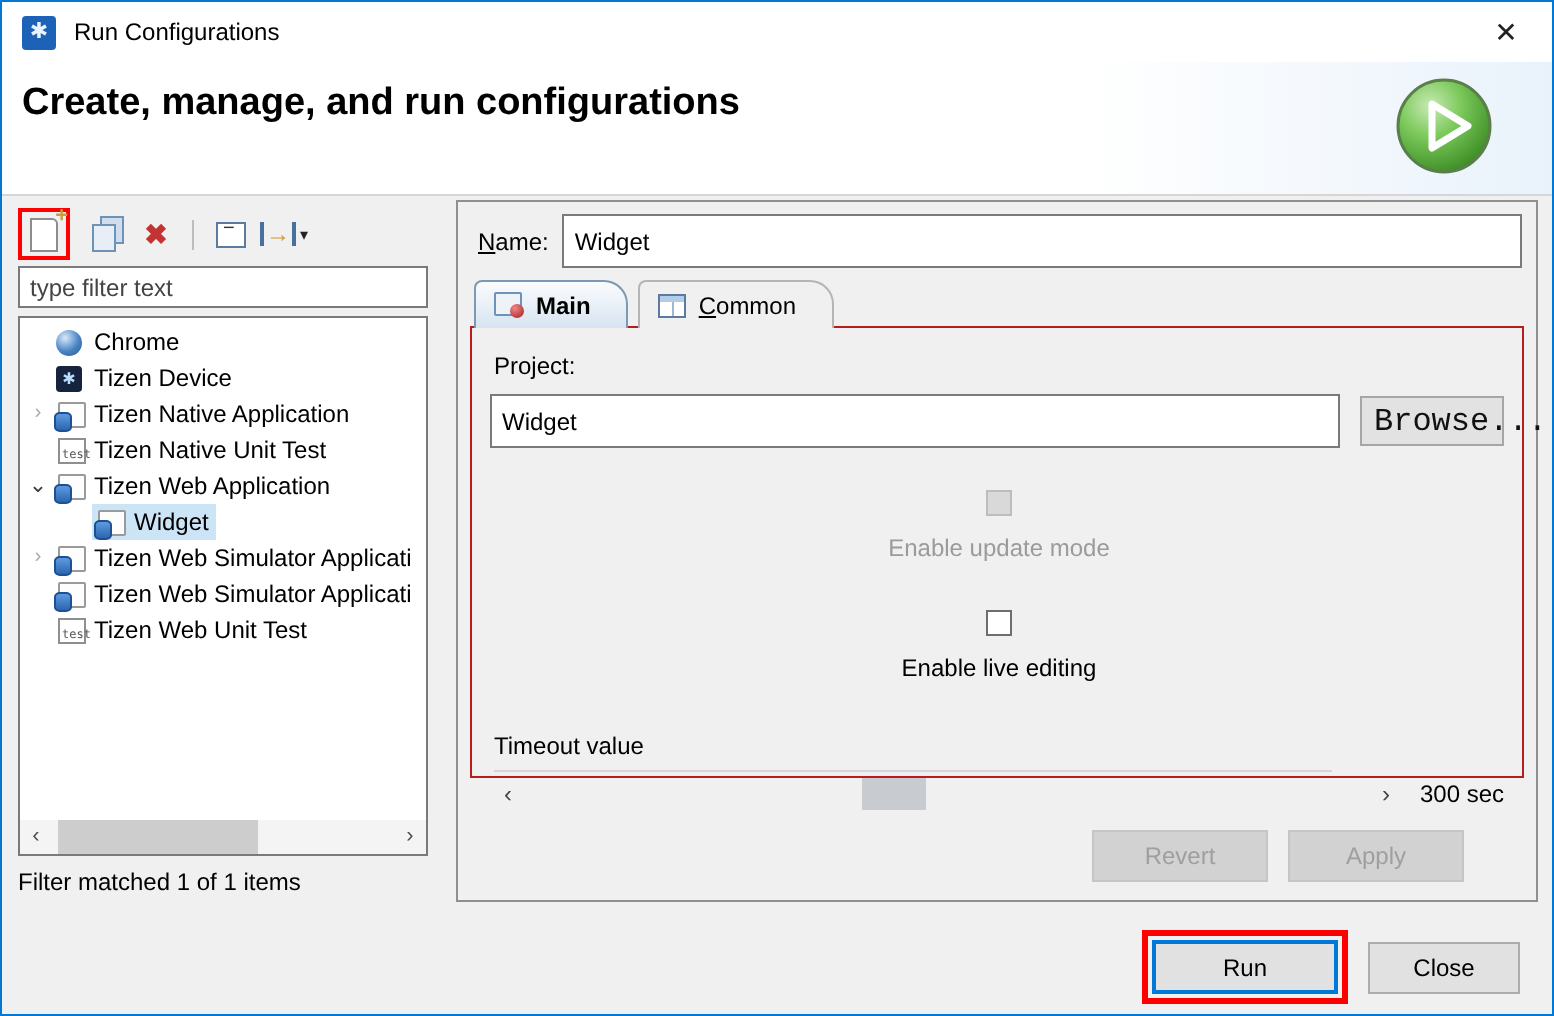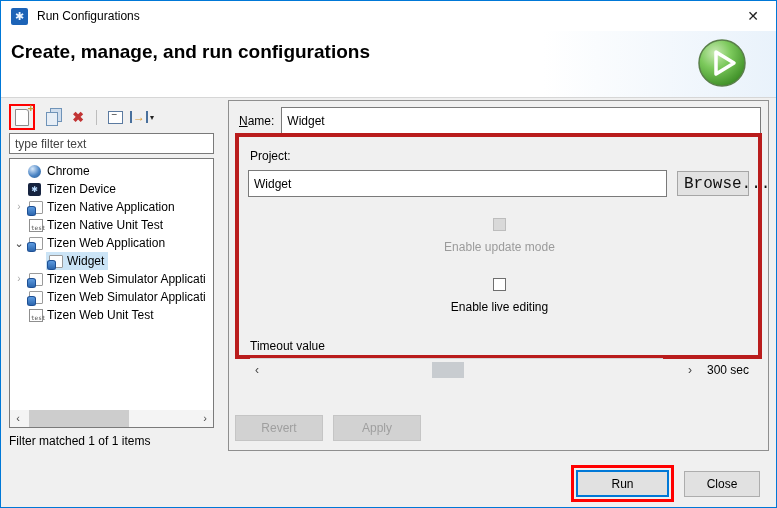--- a/index.html
+++ b/index.html
@@ -58,39 +58,39 @@
   .name-row input{flex:1;height:21px;border:1px solid #7a7a7a;padding:2px 5px;font-family:"Liberation Sans",sans-serif;font-size:12px;background:#fff;}
   .tabs{display:flex;margin-top:6px;padding-left:2px;}
   .tab{display:flex;align-items:center;gap:6px;height:24px;box-sizing:border-box;padding:3px 18px 3px 9px;margin-right:5px;border:1px solid #b5b5b5;border-bottom:none;border-radius:4px 12px 0 0;background:#f0f0f0;position:relative;z-index:1;}
   .tab.active{background:linear-gradient(#fafcfe,#d7e4f1);border-color:#7d98b3;font-weight:700;}
   .tabicon{position:relative;width:15px;height:13px;}
   .tabicon-main::before{content:'';position:absolute;left:0;top:0;width:12px;height:10px;background:#eef3f8;border:1px solid #6f93b8;border-radius:1px;}
   .tabicon-main::after{content:'';position:absolute;right:0;bottom:0;width:7px;height:7px;border-radius:50%;background:radial-gradient(circle at 35% 30%,#e88,#a61c1c);}
   .tabicon-common{width:14px;height:12px;border:1px solid #5b7aa0;background:#fff;box-sizing:border-box;}
   .tabicon-common::before{content:'';position:absolute;top:0;left:0;right:0;height:3px;background:#b3cde8;}
   .tabicon-common::after{content:'';position:absolute;top:3px;bottom:0;left:6px;width:1px;background:#9db8d4;}
-  .tabpane{margin-top:-1px;height:226px;box-sizing:border-box;border:4px solid #b91c1c;background:#f0f0f0;padding:10px 9px;}
+  .tabpane{margin-top:-1px;height:226px;box-sizing:border-box;border:1px solid #b91c1c;background:#f0f0f0;padding:10px 9px;}
   .proj-label{margin:2px 0 7px 2px;}
   .proj-row{display:flex;align-items:center;}
   .proj-row input{flex:1;height:21px;border:1px solid #7a7a7a;padding:2px 5px;font-family:"Liberation Sans",sans-serif;font-size:12px;background:#fff;}
   .browse-btn{margin-left:10px;width:72px;height:25px;background:#e2e2e2;border:1px solid #a6a6a6;font-family:Liberation Mono, monospace;font-size:16px;color:#111;}
   .chk-row{display:flex;align-items:center;gap:9px;margin-left:2px;flex-direction:column;}
   .chk-row.first{margin-top:21px;}
   .chk-row.second{margin-top:24px;}
   .chkbox{width:13px;height:13px;box-sizing:border-box;border:1px solid #6e6e6e;background:#fff;}
   .chk-row.disabled .chkbox{background:#d9d9d9;border-color:#bdbdbd;}
   .chk-row.disabled .chklabel{color:#9b9b9b;}
   .timeout-label{margin:25px 0 5px 2px;}
   .sepline{height:1px;background:#d5d5d5;margin:0 86px 3px 2px;}
   .slider-row{display:flex;align-items:center;margin-left:2px;}
   .s-arrow{flex:0 0 14px;text-align:center;color:#444;font-size:12px;line-height:16px;}
   .s-track{flex:1;position:relative;height:16px;}
   .s-thumb{position:absolute;top:0;height:16px;width:32px;background:#c8ccd0;}
   .timeout-value{margin-left:10px;white-space:nowrap;}
-  .rp-buttons{margin-top:auto;display:flex;gap:10px;padding:0 30px 9px 0;}
+  .rp-buttons{margin-top:auto;display:flex;justify-content:flex-end;gap:10px;padding:0 30px 9px 0;}
   .dis-btn{width:88px;height:26px;background:#d2d2d2;border:1px solid #c5c5c5;color:#9f9f9f;font-family:"Liberation Sans",sans-serif;font-size:12px;}
   
   .footer{position:absolute;right:16px;bottom:5px;display:flex;align-items:center;gap:10px;justify-content:center;}
   .run-annot{border:3px solid #ff0000;padding:2px;display:inline-flex;}
   .run-btn{width:93px;height:27px;background:#e1e1e1;border:2px solid #0078d7;font-family:"Liberation Sans",sans-serif;font-size:12px;color:#000;}
   .close-btn{width:76px;height:26px;background:#e1e1e1;border:1px solid #adadad;font-family:"Liberation Sans",sans-serif;font-size:12px;color:#000;}
 </style>
 </head>
 <body>
 
@@ -220,20 +220,30 @@
       </div>
       <div class="status">Filter matched 1 of 1 items</div>
     </div>
 
     <div class="right">
       <div class="name-row">
         <span><u>N</u><span>ame:</span></span>
         <input value="Widget" style="">
       </div>
 
+      <div class="tabs" id="tabs">
+          <div class="tab active">
+            <span class="tabicon tabicon-main"></span>
+            <span>Main</span>
+          </div>
+          <div class="tab">
+            <span class="tabicon tabicon-common"></span>
+            <span><u>C</u>ommon</span>
+          </div>
+        </div>
 
       <div class="tabpane">
         <div class="proj-label">Project:</div>
         <div class="proj-row">
           <input value="Widget" style="">
           <button class="browse-btn">Browse...</button>
         </div>
         <div id="checks">
             <div class="chk-row first disabled">
               <span class="chkbox"></span>

